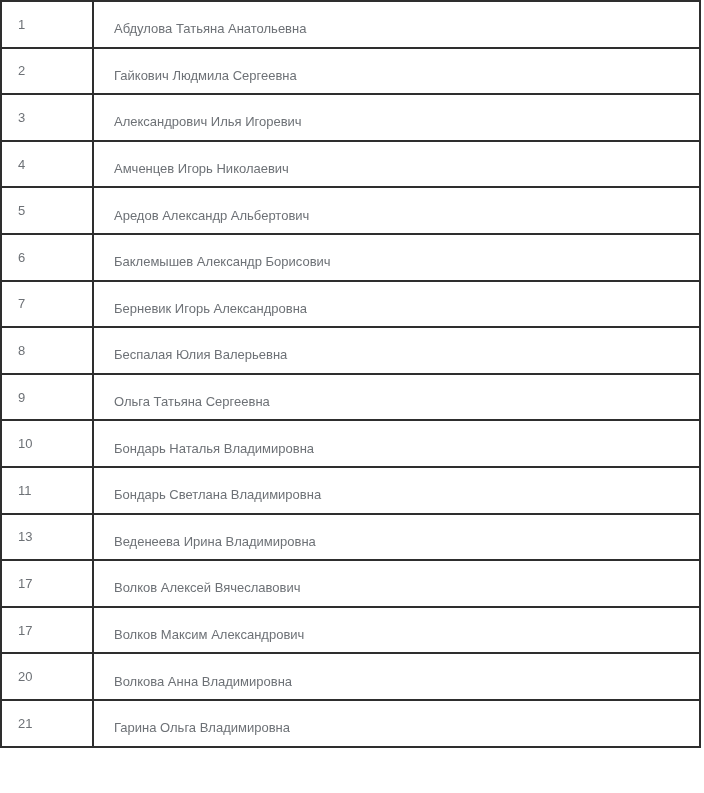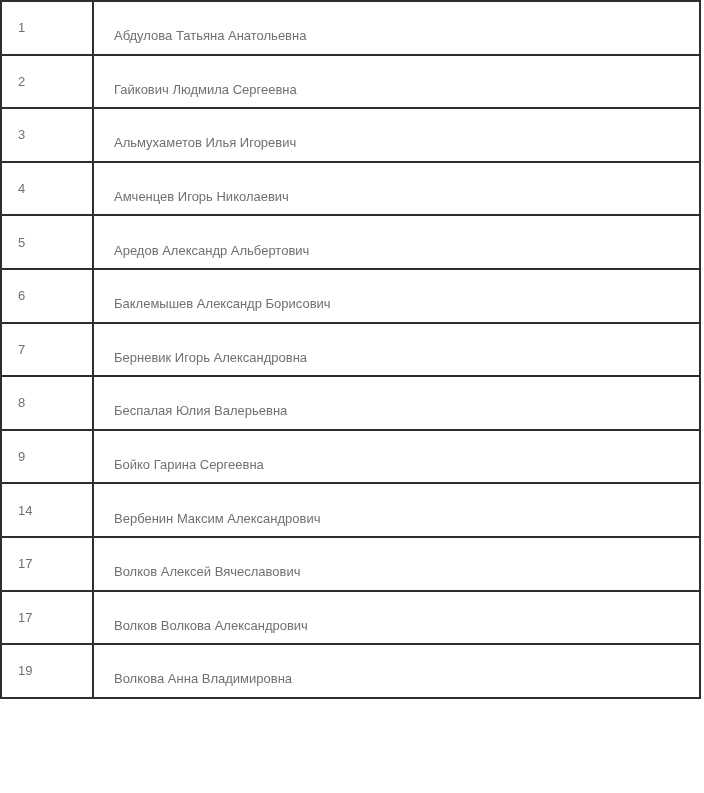--- a/index.html
+++ b/index.html
@@ -28,39 +28,39 @@
     vertical-align: middle;
     background: #ffffff;
     white-space: nowrap;
     overflow: hidden;
   }
   table.roster td.num-cell {
     width: 74px;
     padding: 0 0 0 16px;
   }
   table.roster td.name-cell {
-    padding: 16px 0 0 20px;
+    padding: 9px 0 0 20px;
   }
 </style>
 </head>
 <body>
 
 <table class="roster">
   <tbody>
       <tr>
         <td class="num-cell">1</td>
         <td class="name-cell">Абдулова Татьяна Анатольевна</td>
       </tr>
       <tr>
         <td class="num-cell">2</td>
         <td class="name-cell">Гайкович Людмила Сергеевна</td>
       </tr>
       <tr>
         <td class="num-cell">3</td>
-        <td class="name-cell">Альмухаметов Илья Игоревич</td>
+        <td class="name-cell">Александрович Илья Игоревич</td>
       </tr>
       <tr>
         <td class="num-cell">4</td>
         <td class="name-cell">Амченцев Игорь Николаевич</td>
       </tr>
       <tr>
         <td class="num-cell">5</td>
         <td class="name-cell">Аредов Александр Альбертович</td>
       </tr>
       <tr>
@@ -70,32 +70,44 @@
       <tr>
         <td class="num-cell">7</td>
         <td class="name-cell">Берневик Игорь Александровна</td>
       </tr>
       <tr>
         <td class="num-cell">8</td>
         <td class="name-cell">Беспалая Юлия Валерьевна</td>
       </tr>
       <tr>
         <td class="num-cell">9</td>
-        <td class="name-cell">Бойко Гарина Сергеевна</td>
+        <td class="name-cell">Ольга Татьяна Сергеевна</td>
       </tr>
       <tr>
-        <td class="num-cell">14</td>
-        <td class="name-cell">Вербенин Максим Александрович</td>
+        <td class="num-cell">10</td>
+        <td class="name-cell">Бондарь Наталья Владимировна</td>
+      </tr>
+      <tr>
+        <td class="num-cell">11</td>
+        <td class="name-cell">Бондарь Светлана Владимировна</td>
+      </tr>
+      <tr>
+        <td class="num-cell">13</td>
+        <td class="name-cell">Веденеева Ирина Владимировна</td>
       </tr>
       <tr>
         <td class="num-cell">17</td>
         <td class="name-cell">Волков Алексей Вячеславович</td>
       </tr>
       <tr>
         <td class="num-cell">17</td>
-        <td class="name-cell">Волков Волкова Александрович</td>
+        <td class="name-cell">Волков Максим Александрович</td>
       </tr>
       <tr>
-        <td class="num-cell">19</td>
+        <td class="num-cell">20</td>
         <td class="name-cell">Волкова Анна Владимировна</td>
+      </tr>
+      <tr>
+        <td class="num-cell">21</td>
+        <td class="name-cell">Гарина Ольга Владимировна</td>
       </tr>
     </tbody>
 </table>
 
 </body></html>

